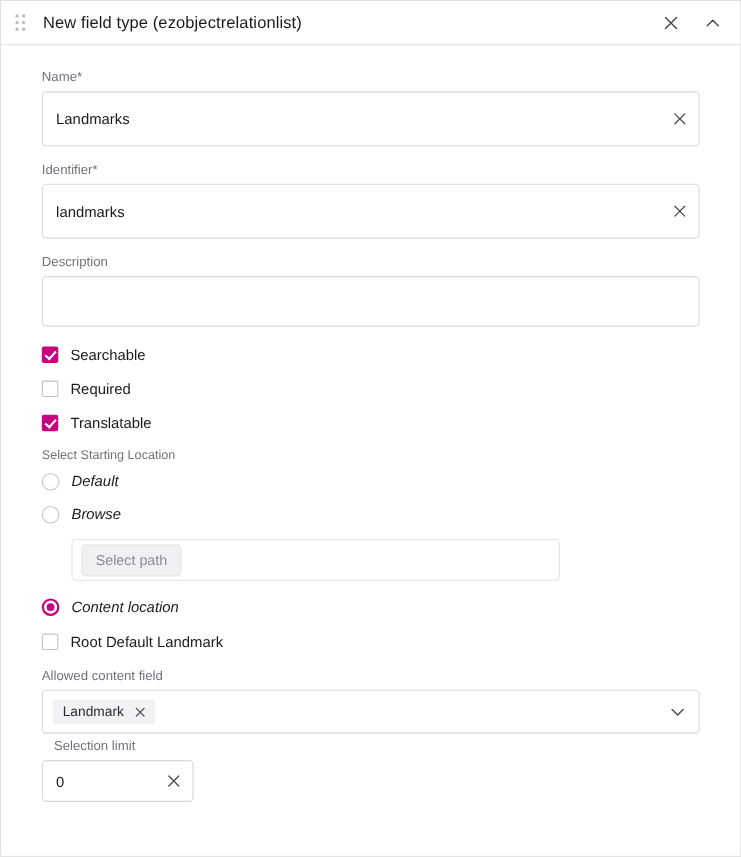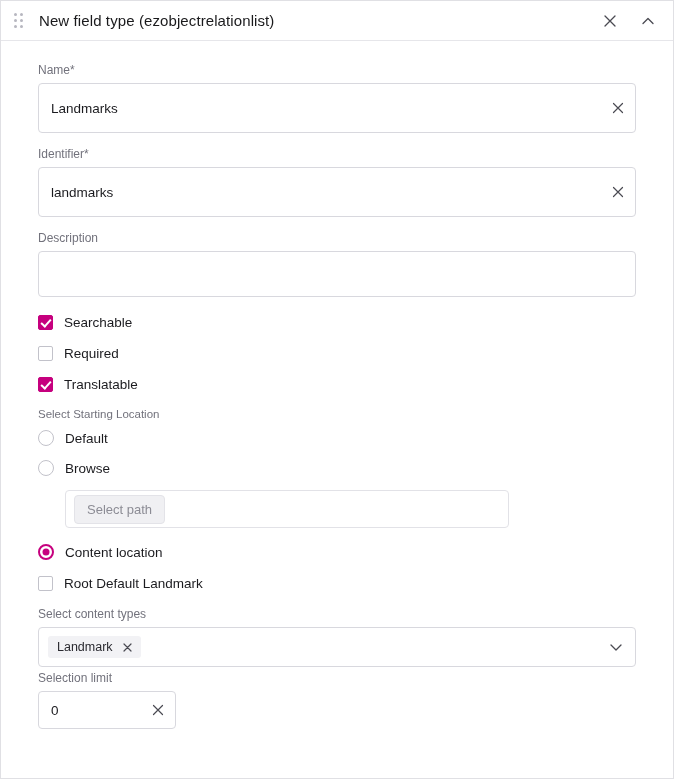--- a/index.html
+++ b/index.html
@@ -182,22 +182,23 @@
   }
 
   
   .section-label {
     font-size: 11.5px;
     color: #72727c;
     margin: 0 0 10px 0;
   }
   .radio-row {
     display: flex;
-    align-items: flex-end;
+    align-items: flex-start;
     margin-bottom: 14px;
+    font-style: italic;
   }
   .radio {
     width: 16px;
     height: 16px;
     border: 1px solid #c2c2ca;
     border-radius: 50%;
     background: #fff;
     box-sizing: border-box;
     margin-right: 11px;
     flex: 0 0 auto;
@@ -307,21 +308,21 @@
     outline: none;
     background: transparent;
     font-family: "Liberation Sans", sans-serif;
     font-size: 13.5px;
     color: #1b1b1f;
     padding: 0 30px 0 12px;
     width: 100%;
     height: 100%;
     box-sizing: border-box;
   }
-  .mt4 { margin-top: 4px; }
+  .mt4 { margin-top: 4px; margin-left: 11px; }
 </style>
 </head>
 <body>
 
 <div class="page">
 
   <div class="panel-header">
     <span class="drag-handle">
       <i></i>
         <i></i>
@@ -402,21 +403,21 @@
     <div class="radio-row" style="margin-bottom:16px">
       <span class="radio selected"></span>
       <span class="radio-label">Content location</span>
     </div>
 
     <div class="check-row" style="margin-bottom:16px">
       <span class="cbox"></span>
       <span class="check-label">Root Default Landmark</span>
     </div>
 
-    <div class="field-label">Select content types</div>
+    <div class="field-label">Allowed content field</div>
     <div class="tag-select">
       <span class="tag">
         <span>Landmark</span>
         <span class="tag-x">
           <svg width="11" height="11" viewBox="0 0 11 11" fill="none" aria-hidden="true">
             <path d="M2 2 L9 9 M9 2 L2 9" stroke="currentColor" stroke-width="1.2" stroke-linecap="round"></path>
           </svg>
         </span>
       </span>
       <span class="chevron">

